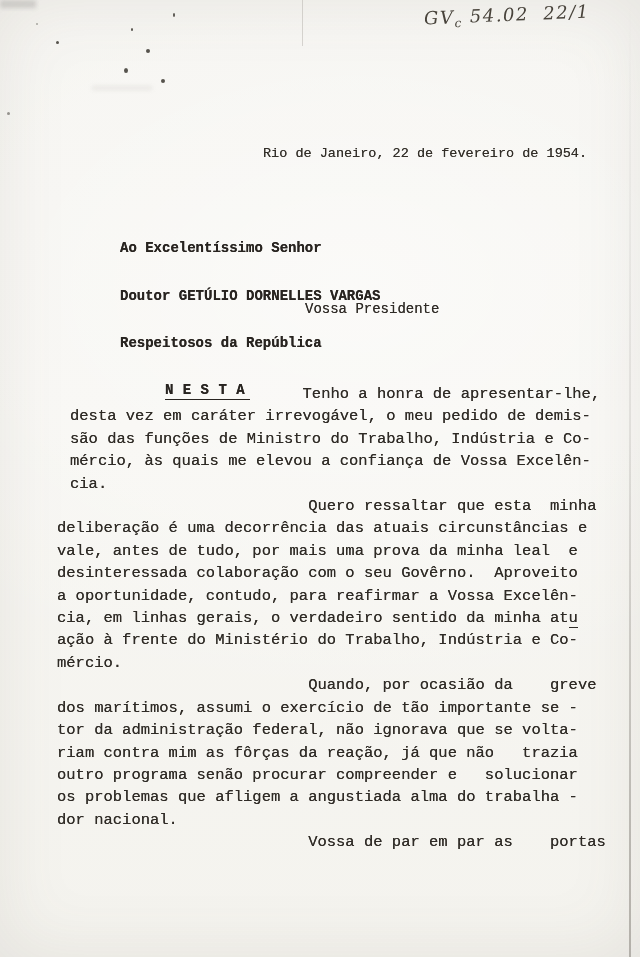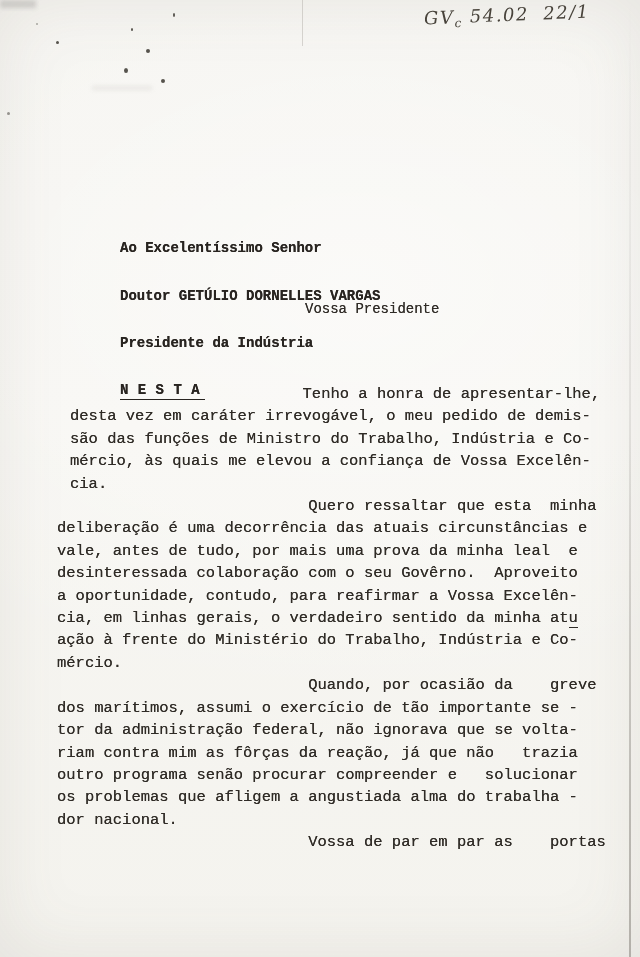--- a/index.html
+++ b/index.html
@@ -31,21 +31,21 @@
     filter:blur(0.5px); white-space:pre;
   }
 
   .date-line { left:263px; top:146px; font-size:13.5px; color:#332f29;
     text-shadow:0 0 0.5px rgba(51,47,41,0.8); white-space:pre; }
 
   .recipient { left:120px; top:210px; font-size:14px; line-height:15.7px;
     color:#282420; text-shadow:0 0 0.6px rgba(40,36,32,0.9); white-space:pre;font-weight:bold; }
   .recipient .city {
     display:inline-block; border-bottom:1.7px solid #282420;
-    padding-right:5px; margin-top:0.5px; letter-spacing:0.5px;
+    padding-right:5px; margin-top:0.5px; letter-spacing:0.5px;margin-left:45px;
   }
 
   .salutation { left:305px; top:301px; font-size:14px; white-space:pre;
     text-shadow:0 0 0.5px rgba(47,43,38,0.8); }
   .greeting   { left:305px; top:341px; font-size:14px; white-space:pre;
     text-shadow:0 0 0.5px rgba(47,43,38,0.8); }
 
   
   .letter-body { left:57px; top:383px; font-size:15.5px; line-height:22.4px;
     text-shadow:0 0 0.55px rgba(47,43,38,0.85); }
@@ -82,25 +82,26 @@
   <div class="speck" style="left:146px; top:49px; width:4px; height:4px;"></div>
   <div class="speck" style="left:161px; top:79px; width:4px; height:4px;"></div>
   <div class="speck" style="left:131px; top:28px; width:2px; height:3px;"></div>
   <div class="speck" style="left:173px; top:13px; width:2px; height:4px;"></div>
   <div class="speck" style="left:36px; top:23px; width:2px; height:2px; opacity:0.4;"></div>
   <div class="speck" style="left:7px; top:112px; width:3px; height:3px; opacity:0.5;"></div>
 
   <div class="abs annotation"><span>GV</span><span class="sub">c</span><span> 54.02  22/1</span></div>
 
 
+  <div class="abs date-line">Rio de Janeiro, 22 de fevereiro de 1954.</div>
 
   <div class="abs recipient">
     <div>Ao Excelentíssimo Senhor</div>
     <div>Doutor GETÚLIO DORNELLES VARGAS</div>
-    <div>Presidente da Indústria</div>
+    <div>Respeitosos da República</div>
     <div><span class="city">N E S T A</span></div>
   </div>
 
   <div class="abs salutation">Vossa Presidente</div>
 
   <div class="abs letter-body">
       <div class="para first"><div class="line"><span>                         Tenho a honra de apresentar-lhe,</span></div><div class="line"><span>desta vez em caráter irrevogável, o meu pedido de demis-</span></div><div class="line"><span>são das funções de Ministro do Trabalho, Indústria e Co-</span></div><div class="line"><span>mércio, às quais me elevou a confiança de Vossa Excelên-</span></div><div class="line"><span>cia.</span></div></div>
       <div class="para"><div class="line"><span>                           Quero ressaltar que esta  minha</span></div><div class="line"><span>deliberação é uma decorrência das atuais circunstâncias e</span></div><div class="line"><span>vale, antes de tudo, por mais uma prova da minha leal  e</span></div><div class="line"><span>desinteressada colaboração com o seu Govêrno.  Aproveito</span></div><div class="line"><span>a oportunidade, contudo, para reafirmar a Vossa Excelên-</span></div><div class="line"><span>cia, em linhas gerais, o verdadeiro sentido da minha at</span><span class="tail">u</span></div><div class="line"><span>ação à frente do Ministério do Trabalho, Indústria e Co-</span></div><div class="line"><span>mércio.</span></div></div>
       <div class="para"><div class="line"><span>                           Quando, por ocasião da    greve</span></div><div class="line"><span>dos marítimos, assumi o exercício de tão importante se -</span></div><div class="line"><span>tor da administração federal, não ignorava que se volta-</span></div><div class="line"><span>riam contra mim as fôrças da reação, já que não   trazia</span></div><div class="line"><span>outro programa senão procurar compreender e   solucionar</span></div><div class="line"><span>os problemas que afligem a angustiada alma do trabalha -</span></div><div class="line"><span>dor nacional.</span></div></div>
       <div class="para"><div class="line"><span>                           Vossa de par em par as    portas</span></div></div>

